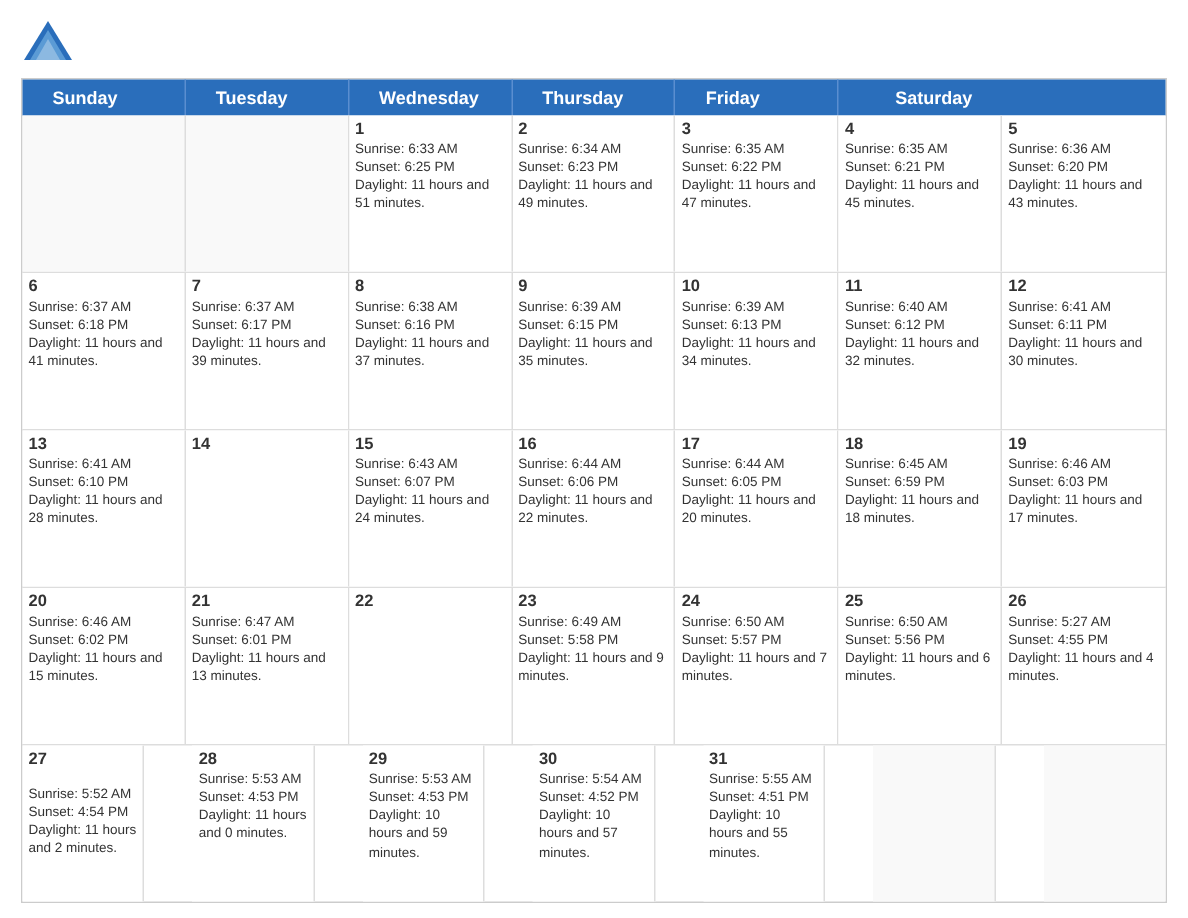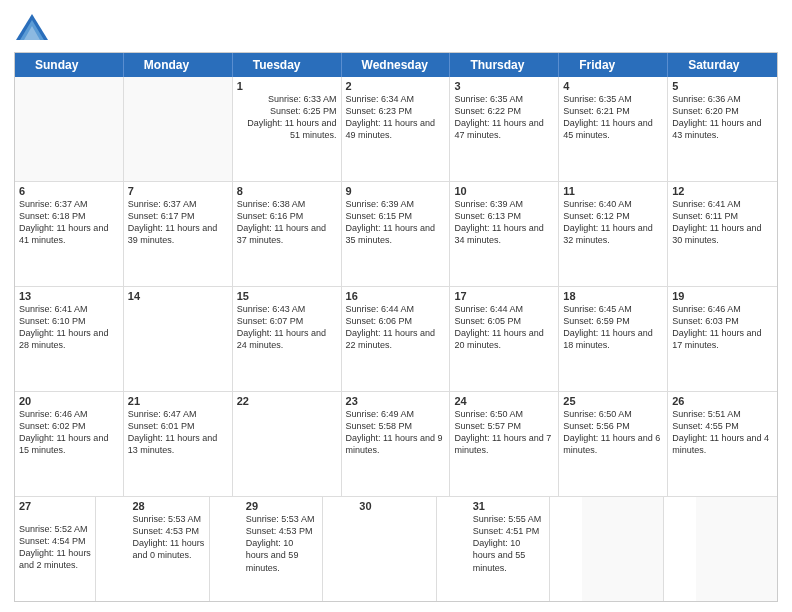--- a/index.html
+++ b/index.html
@@ -47,21 +47,21 @@
       background: #2a6ebb;
     }
     .cal-header-cell {
       color: #fff;
       font-size: 12px;
       font-weight: bold;
       padding: 5px 20px;
       text-align: left;
       border-right: 1px solid #5a8ed0;
     }
-    .cal-header-cell:last-child { border-right: none; }
+    .cal-header-cell:last-child { border-right: none; text-align: right; }
     .cal-body {
       flex: 1;
       display: flex;
       flex-direction: column;
     }
     .cal-row {
       display: grid;
       grid-template-columns: repeat(7, 1fr);
       flex: 1;
       border-bottom: 1px solid #ddd;
@@ -129,34 +129,33 @@
     </div>
     <div class="title-block">
       <div class="month-title"></div>
       <div class="location"></div>
     </div>
   </div>
 
   <div class="calendar">
     <div class="cal-header">
     <div class="cal-header-cell">Sunday</div>
-        <div class="cal-header-cell">Monday</div>
         <div class="cal-header-cell">Tuesday</div>
         <div class="cal-header-cell">Wednesday</div>
         <div class="cal-header-cell">Thursday</div>
         <div class="cal-header-cell">Friday</div>
         <div class="cal-header-cell">Saturday</div>
       </div>
     <div class="cal-body">
     <div class="cal-row">
           <div class="cal-cell empty"></div>
           <div class="cal-cell empty"></div>
           <div class="cal-cell">
             <span class="day-num">1</span>
-            <div class="info" style="white-space: pre-line; text-align: right;">Sunrise: 6:33 AM
+            <div class="info" style="white-space: pre-line;">Sunrise: 6:33 AM
 Sunset: 6:25 PM
 Daylight: 11 hours and 51 minutes.</div>
           </div>
           <div class="cal-cell">
             <span class="day-num">2</span>
             <div class="info" style="white-space: pre-line;">Sunrise: 6:34 AM
 Sunset: 6:23 PM
 Daylight: 11 hours and 49 minutes.</div>
           </div>
           <div class="cal-cell">
@@ -292,21 +291,21 @@
 Daylight: 11 hours and 7 minutes.</div>
           </div>
           <div class="cal-cell">
             <span class="day-num">25</span>
             <div class="info" style="white-space: pre-line;">Sunrise: 6:50 AM
 Sunset: 5:56 PM
 Daylight: 11 hours and 6 minutes.</div>
           </div>
           <div class="cal-cell">
             <span class="day-num">26</span>
-            <div class="info" style="white-space: pre-line;">Sunrise: 5:51 AM
+            <div class="info" style="white-space: pre-line;">Sunrise: 5:27 AM
 Sunset: 4:55 PM
 Daylight: 11 hours and 4 minutes.</div>
           </div>
         </div>
         <div class="cal-row">
           <div class="cal-cell">
             <span class="day-num">27</span>
             <div class="info" style="white-space: pre-line; margin-top: 11px;">Sunrise: 5:52 AM
 Sunset: 4:54 PM
 Daylight: 11 hours and 2 minutes.</div>
@@ -318,20 +317,23 @@
 Daylight: 11 hours and 0 minutes.</div>
           </div>
           <div class="cal-cell">
             <span class="day-num">29</span>
             <div class="info" style="white-space: pre-line;">Sunrise: 5:53 AM
 Sunset: 4:53 PM
 Daylight: 10 hours and 59 minutes.</div>
           </div>
           <div class="cal-cell">
             <span class="day-num">30</span>
+            <div class="info" style="white-space: pre-line;">Sunrise: 5:54 AM
+Sunset: 4:52 PM
+Daylight: 10 hours and 57 minutes.</div>
           </div>
           <div class="cal-cell">
             <span class="day-num">31</span>
             <div class="info" style="white-space: pre-line;">Sunrise: 5:55 AM
 Sunset: 4:51 PM
 Daylight: 10 hours and 55 minutes.</div>
           </div>
           <div class="cal-cell empty"></div>
           <div class="cal-cell empty"></div>
         </div>

